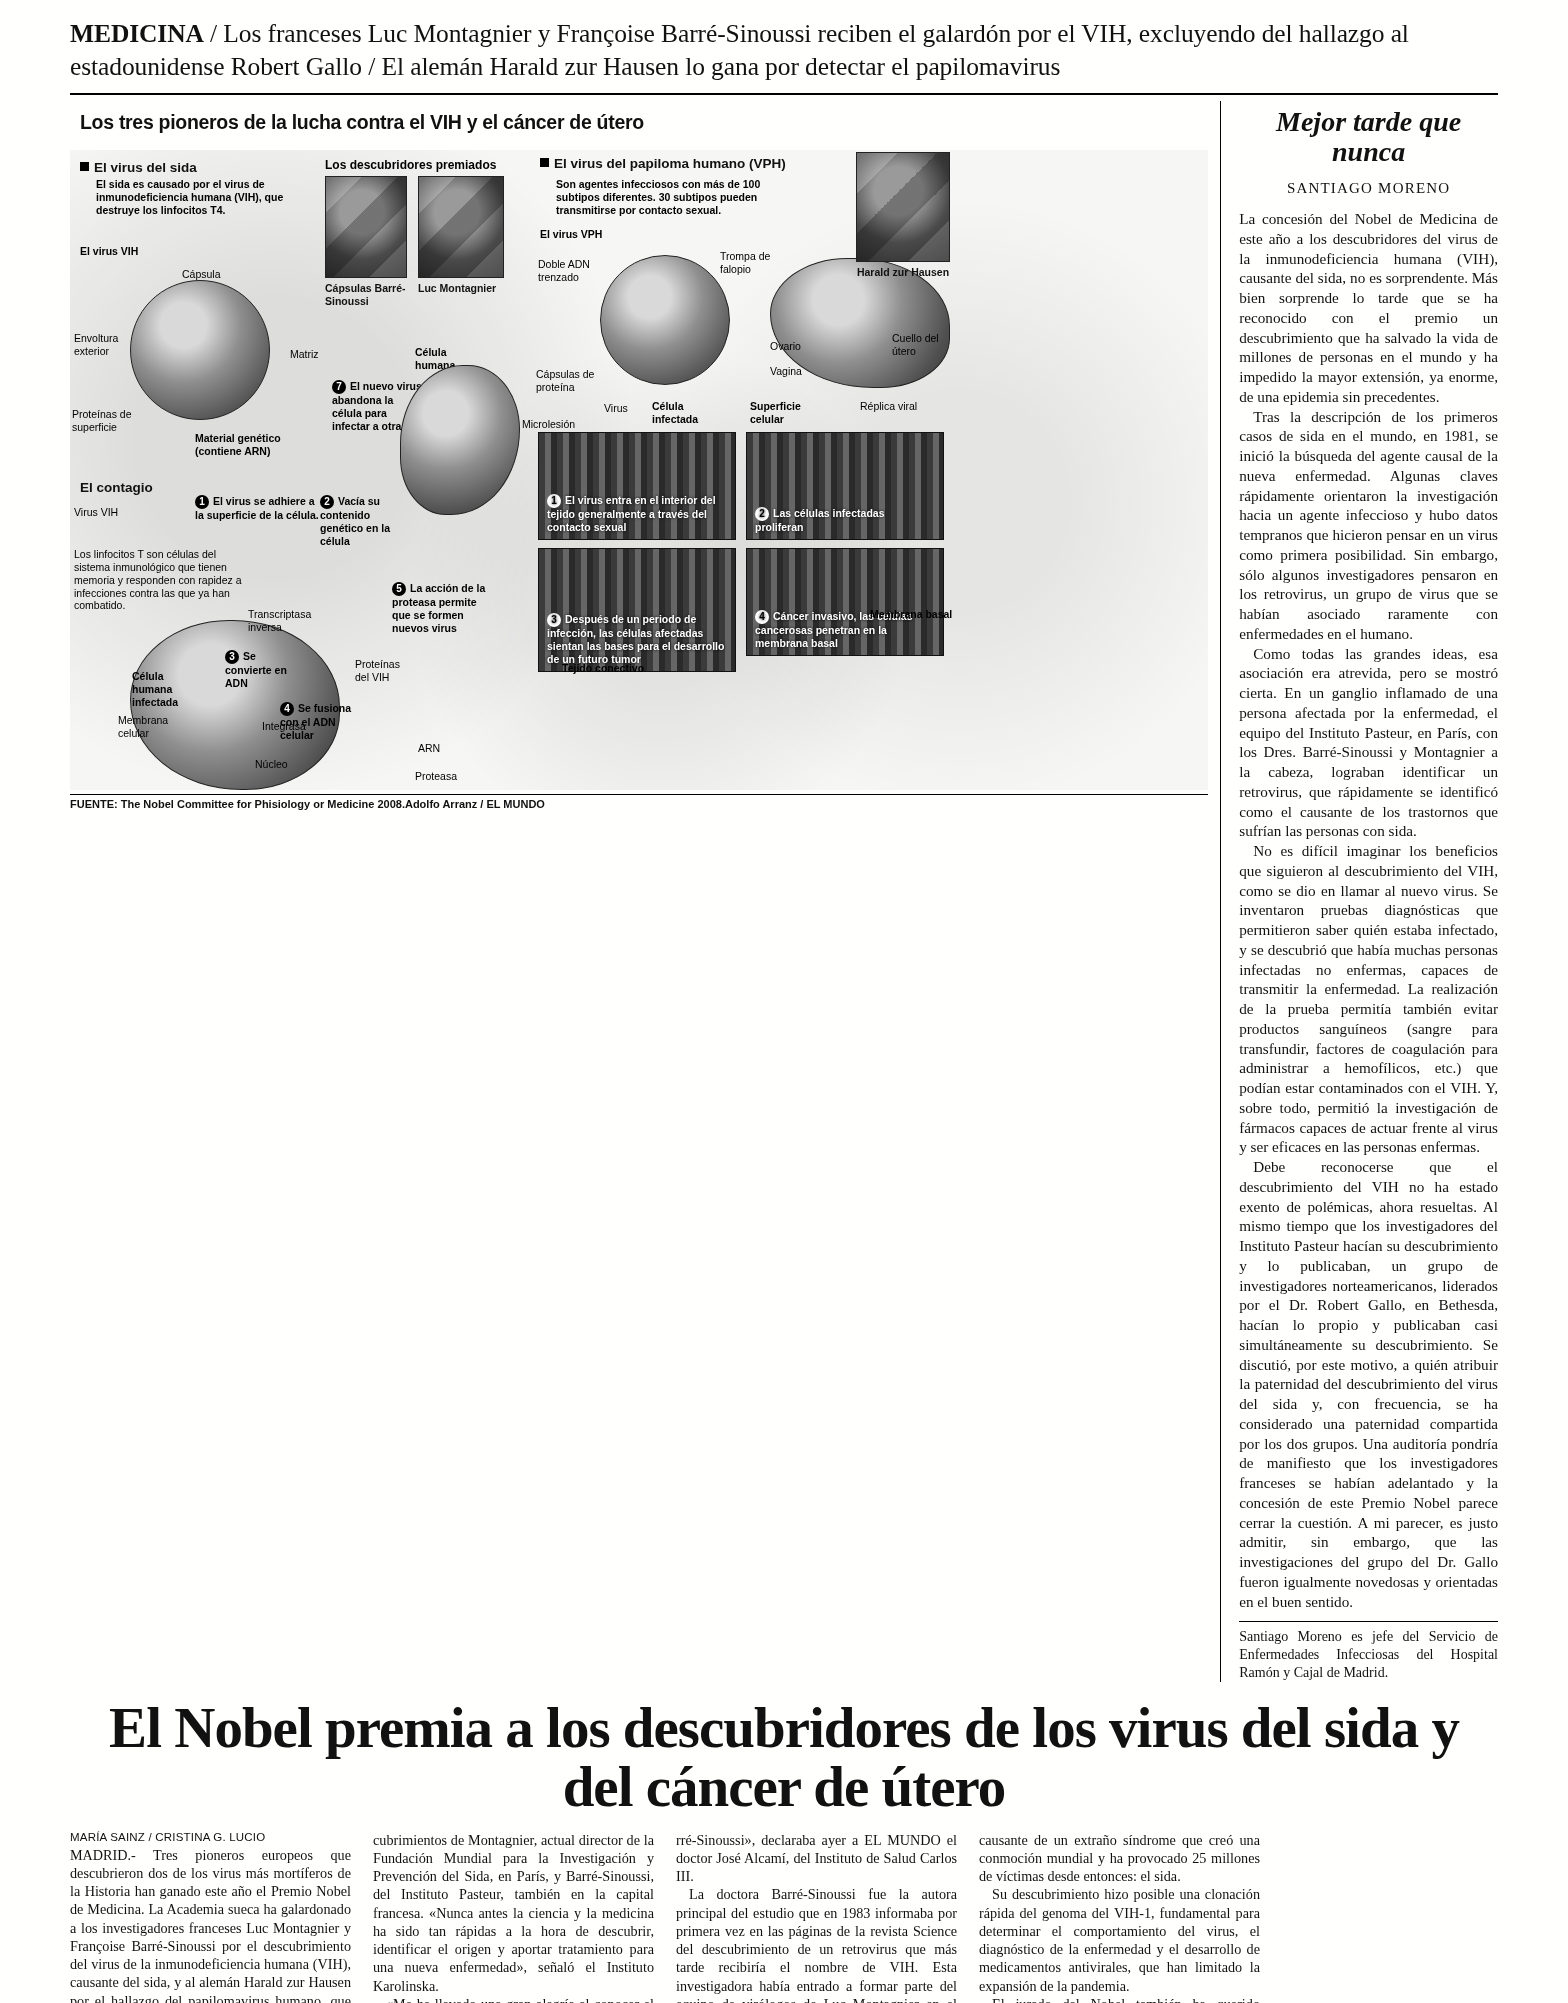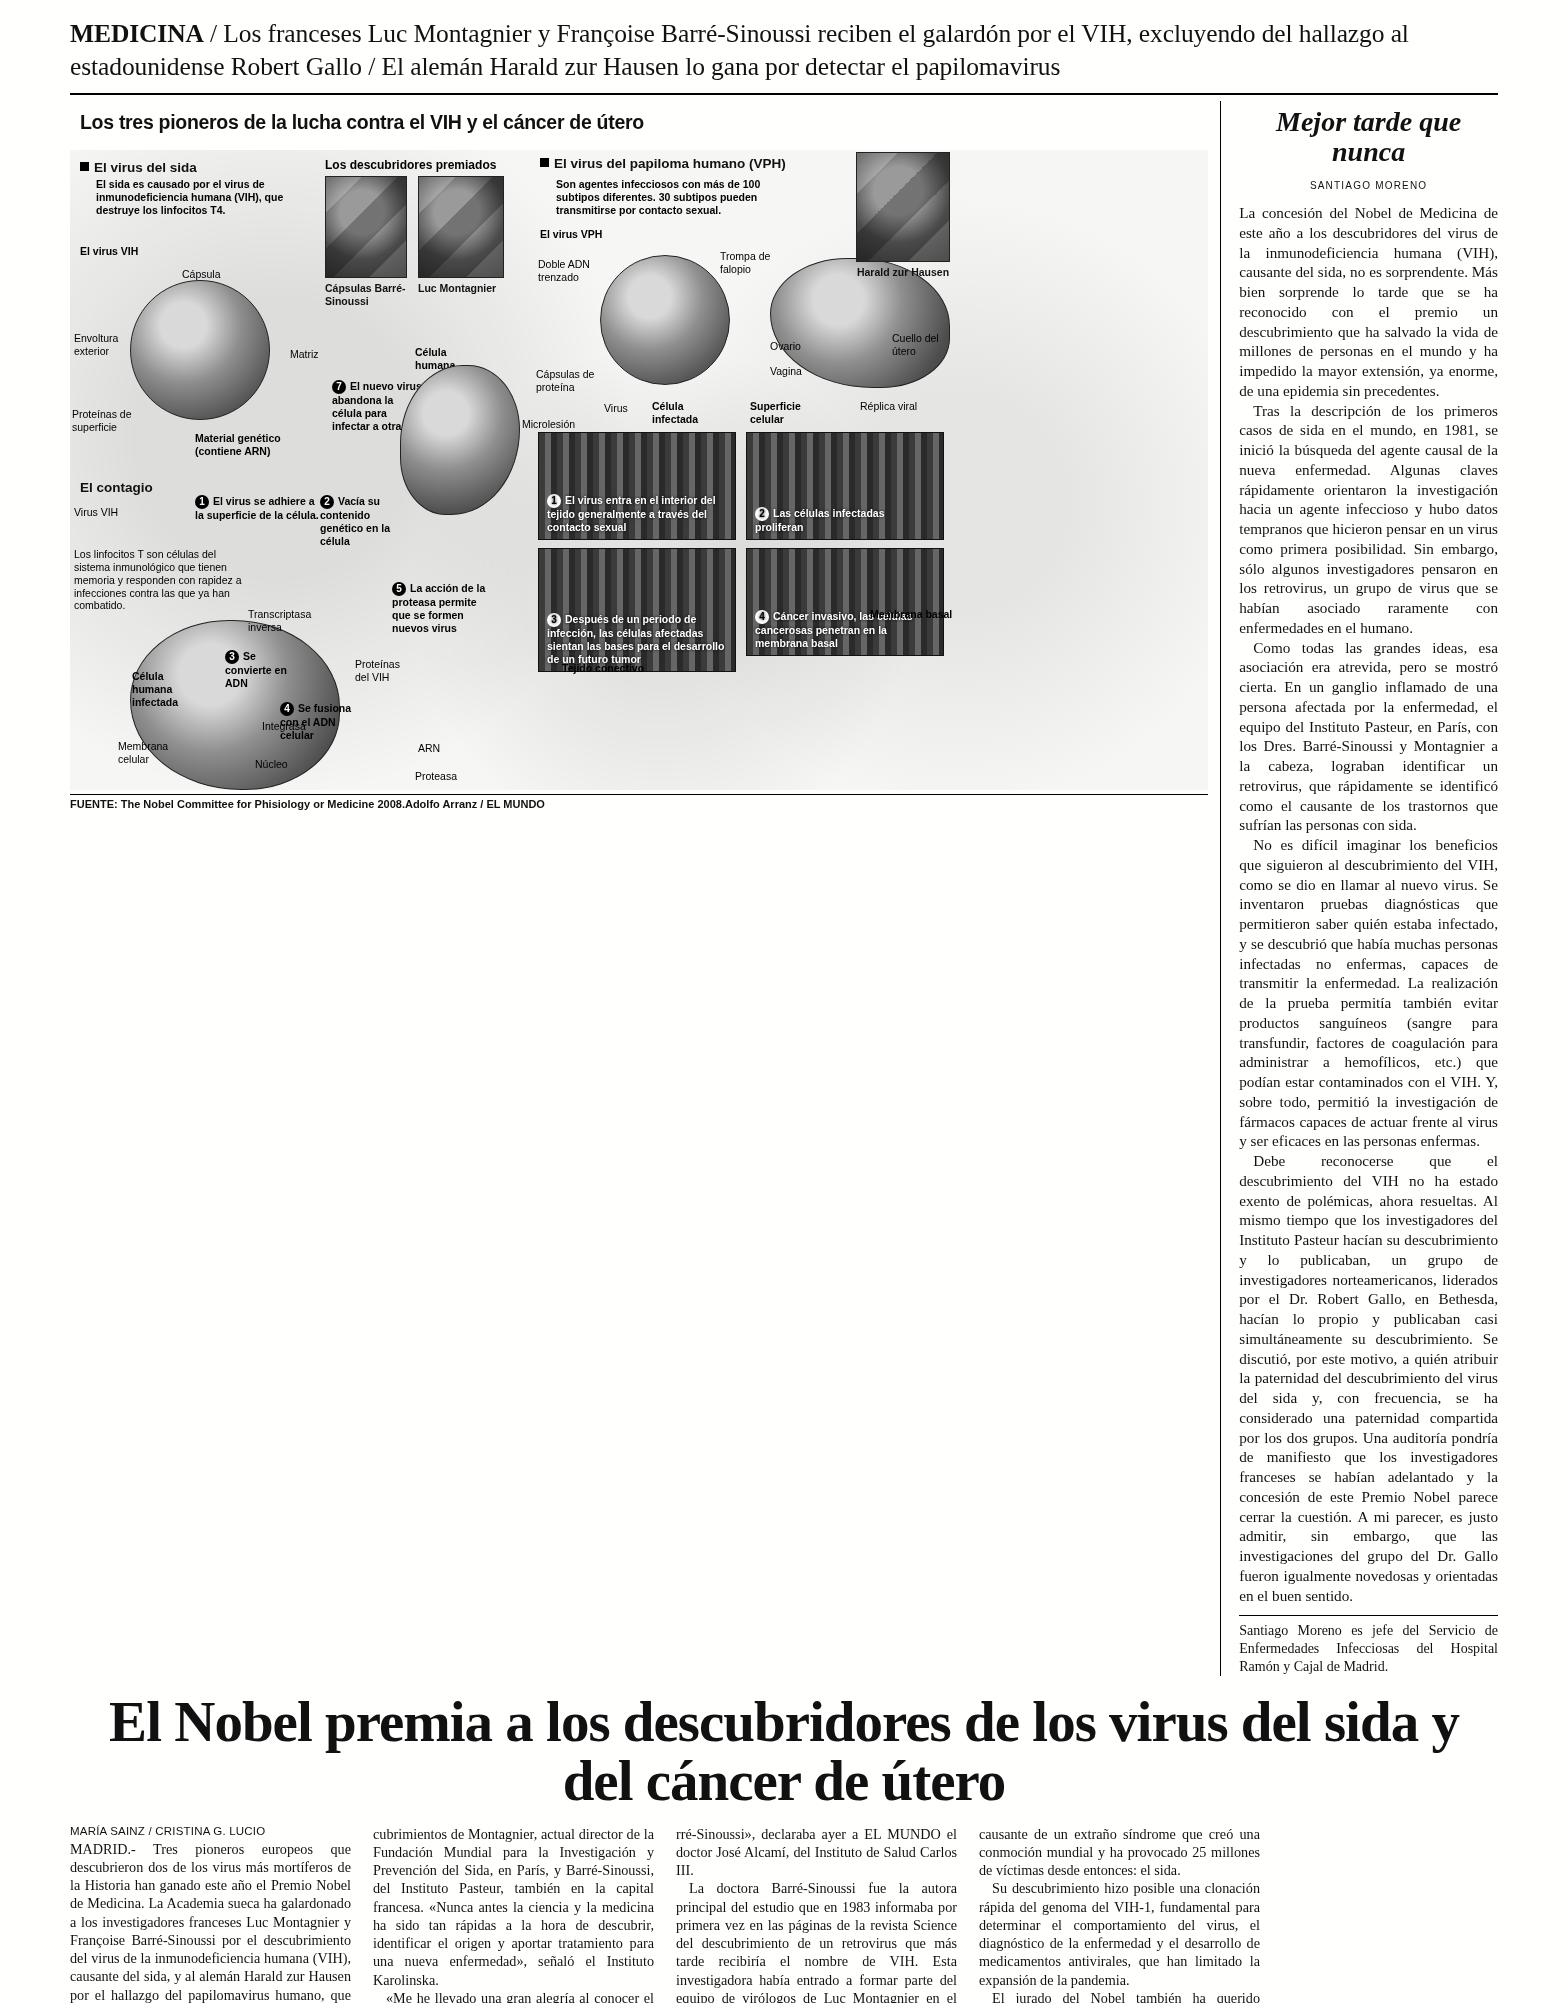--- a/index.html
+++ b/index.html
@@ -108,22 +108,22 @@
     border-top:1px solid #000; padding-top:3px; margin-top:4px;
   }
 
   
   .op-title {
     font-family:"Liberation Serif", serif;
     font-style:italic; font-weight:bold;
     font-size:28px; line-height:1.05; text-align:center; margin-top:6px;
   }
   .op-author {
-    font-family:Liberation Sans, sans-serif;
-    text-align:center; font-size:10px; letter-spacing:1.2px;
+    font-family:Liberation Serif, serif;
+    text-align:center; font-size:15px; letter-spacing:1.2px;
     margin:14px 0 12px;
   }
   .op-body p {
     margin:0; text-align:justify; font-size:15.2px; line-height:1.30;
     text-indent:14px; hyphens:auto;
   }
   .op-body p:first-child { text-indent:0; }
   .op-foot {
     border-top:1px solid #000; margin-top:10px; padding-top:6px;
     font-size:14px; line-height:1.28; text-align:justify;
@@ -182,21 +182,21 @@
         <div class="blk b" style="left:125px; top:282px; width:130px;">Material genético (contiene ARN)</div>
 
         <div class="sec-head" style="left:10px; top:330px;">
           <span>El contagio</span>
         </div>
         <div class="blk" style="left:4px; top:356px;">Virus VIH</div>
         <div class="blk" style="left:4px; top:398px; width:180px;">Los linfocitos T son células del sistema inmunológico que tienen memoria y responden con rapidez a infecciones contra las que ya han combatido.</div>
 
         <div class="blob" style="left:60px; top:470px; width:210px; height:170px; border-radius:48% 52% 46% 54%;"></div>
         <div class="blk b" style="left:62px; top:520px; width:64px;">Célula humana infectada</div>
-        <div class="blk" style="left:48px; top:590px; width:62px;">Membrana celular</div>
+        <div class="blk" style="left:48px; top:564px; width:62px;">Membrana celular</div>
         <div class="blk" style="left:2px; top:612px;margin-top:48px;">ADN celular</div>
         <div class="blk" style="left:185px; top:608px;">Núcleo</div>
 
         <div class="blk b" style="left:125px; top:345px; width:130px;">
           <span class="num">1</span><span>El virus se adhiere a la superficie de la célula.</span>
         </div>
         <div class="blk b" style="left:250px; top:345px; width:78px;">
           <span class="num">2</span><span>Vacía su contenido genético en la célula</span>
         </div>
         <div class="blk b" style="left:155px; top:500px; width:78px;">

